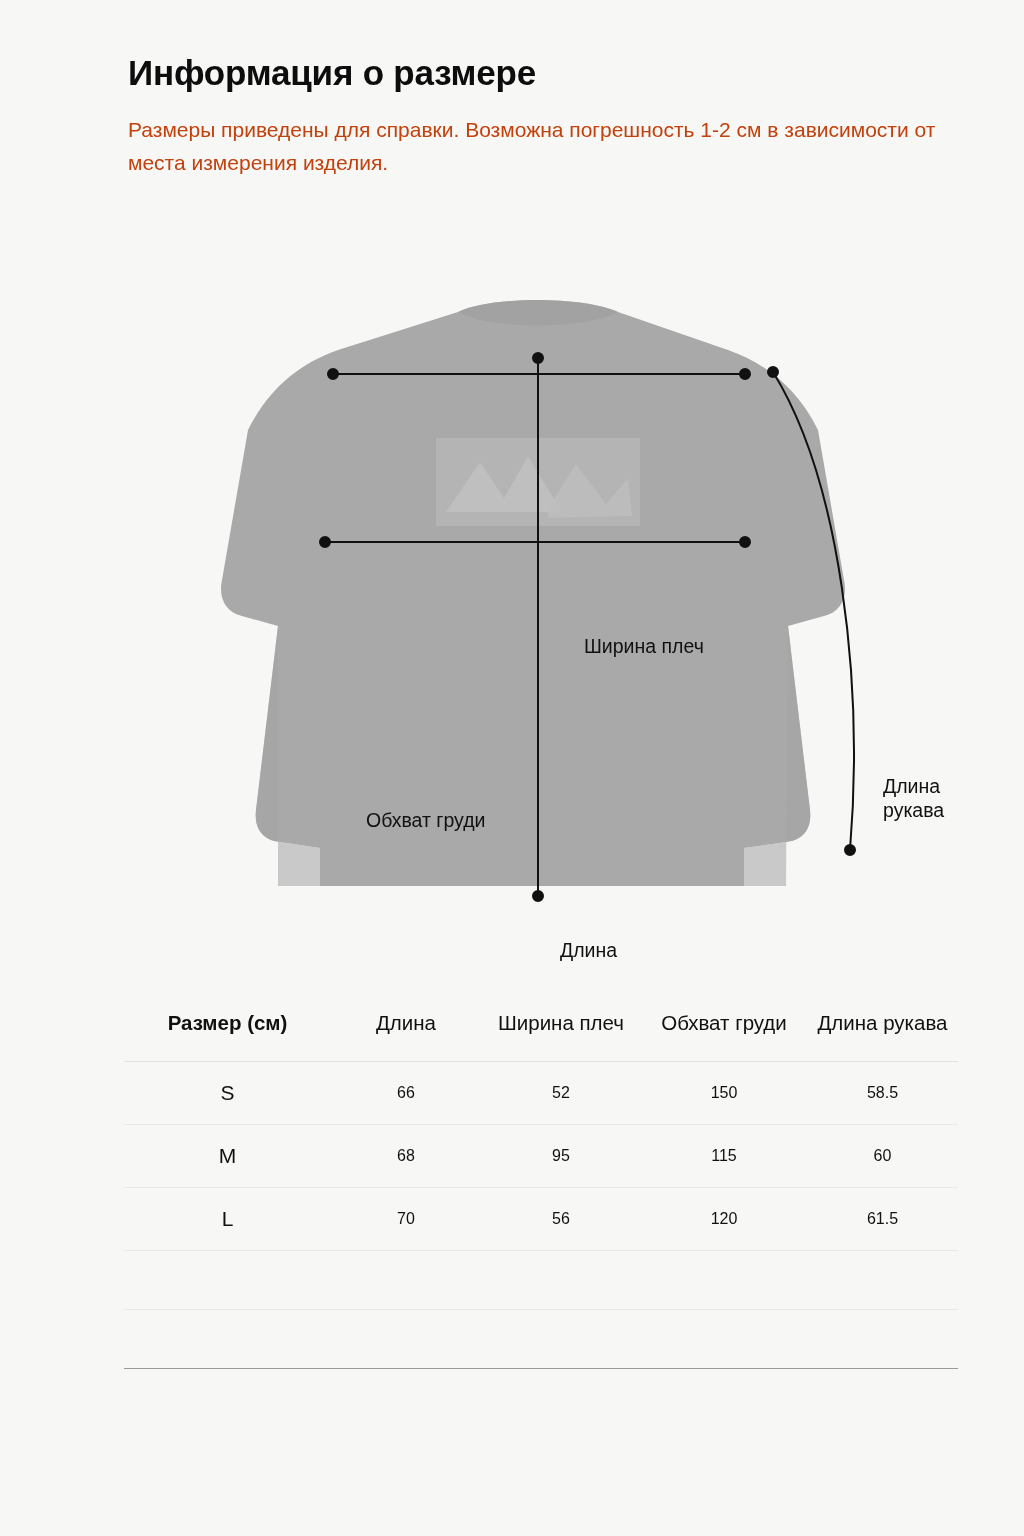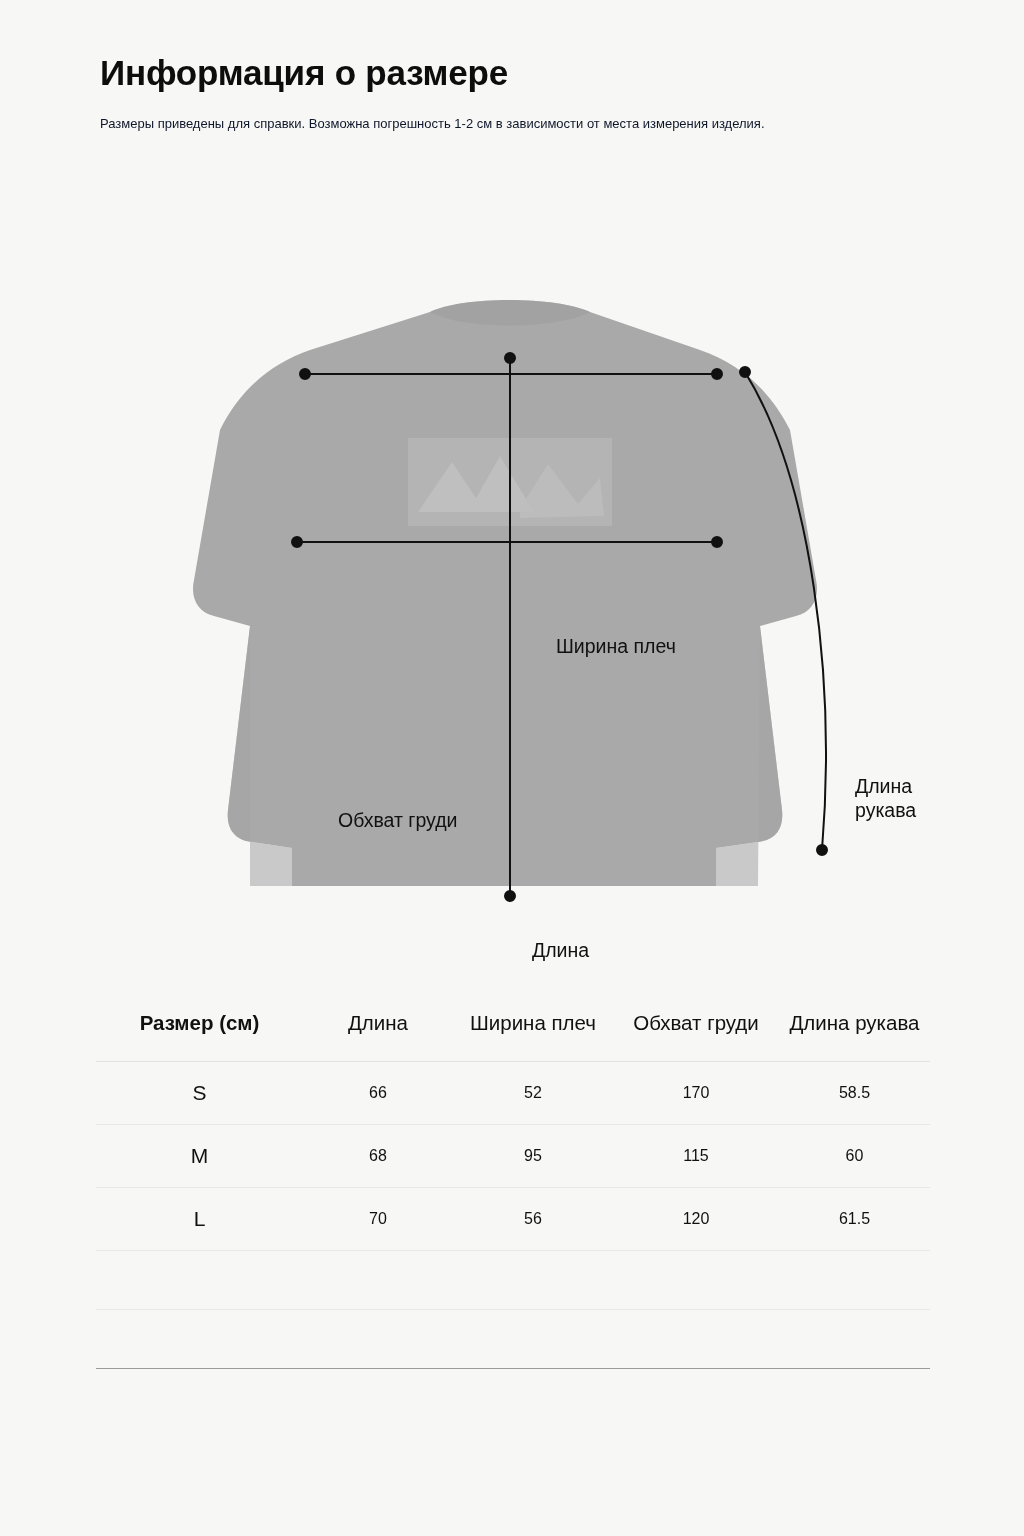--- a/index.html
+++ b/index.html
@@ -11,42 +11,43 @@
     height: 1536px;
     background: #f7f7f5;
     font-family: "Liberation Sans", sans-serif;
     color: #111111;
     overflow: hidden;
     position: relative;
   }
   .page {
     position: absolute;
     inset: 0;
+    margin-left: 28px;
   }
 
   
   .header {
     position: absolute;
     left: 100px;
     top: 52px;
     width: 860px;
   }
   .title {
     font-size: 35px;
     font-weight: bold;
     letter-spacing: -0.2px;
     color: #0d0d0d;
     margin: 0;
     line-height: 1.2;
   }
   .subtitle {
     margin: 20px 0 0 0;
-    font-size: 13px;
+    font-size: 21px;
     line-height: 1.55;
-    color: #0f172a;
+    color: #c2410c;
     font-weight: 400;
     max-width: 850px;
   }
 
   
   .illustration {
     position: absolute;
     left: 0;
     top: 250px;
     width: 1024px;
@@ -209,21 +210,21 @@
           <th>Ширина плеч</th>
           <th>Обхват груди</th>
           <th>Длина рукава</th>
         </tr>
       </thead>
       <tbody>
         <tr>
           <td class="first-col">S</td>
           <td>66</td>
           <td>52</td>
-          <td>170</td>
+          <td>150</td>
           <td>58.5</td>
         </tr>
         <tr>
           <td class="first-col">M</td>
           <td>68</td>
           <td>95</td>
           <td>115</td>
           <td>60</td>
         </tr>
         <tr>

